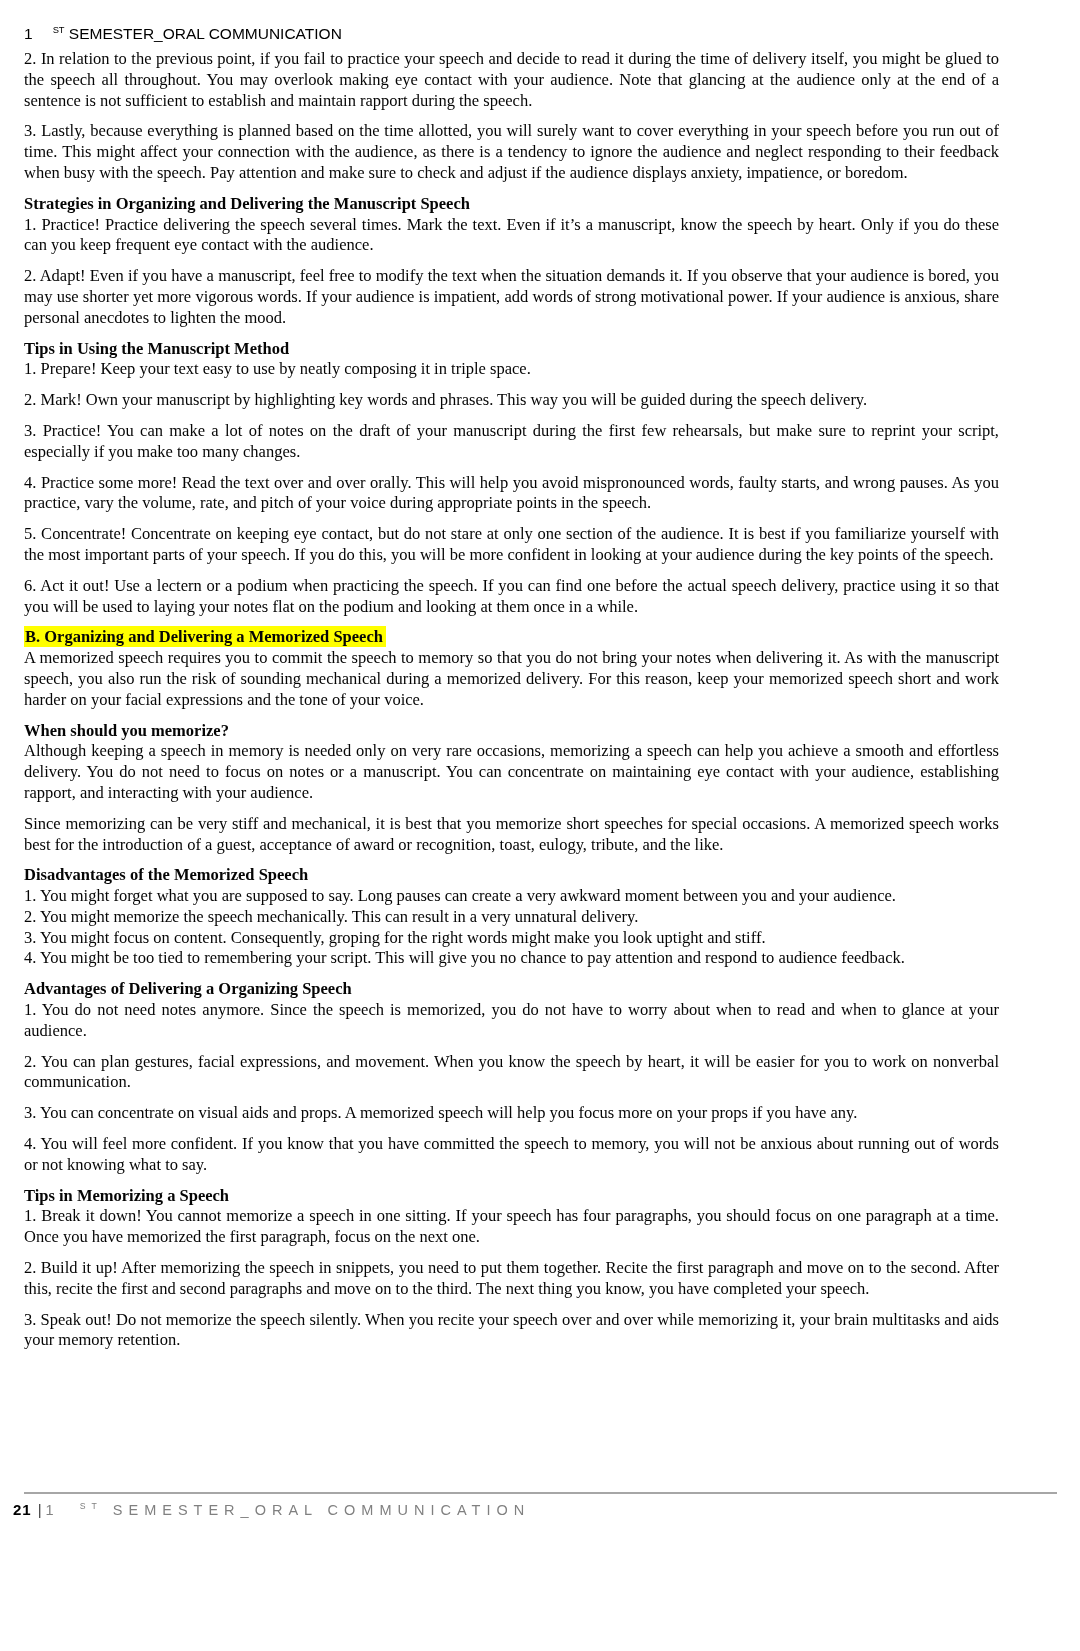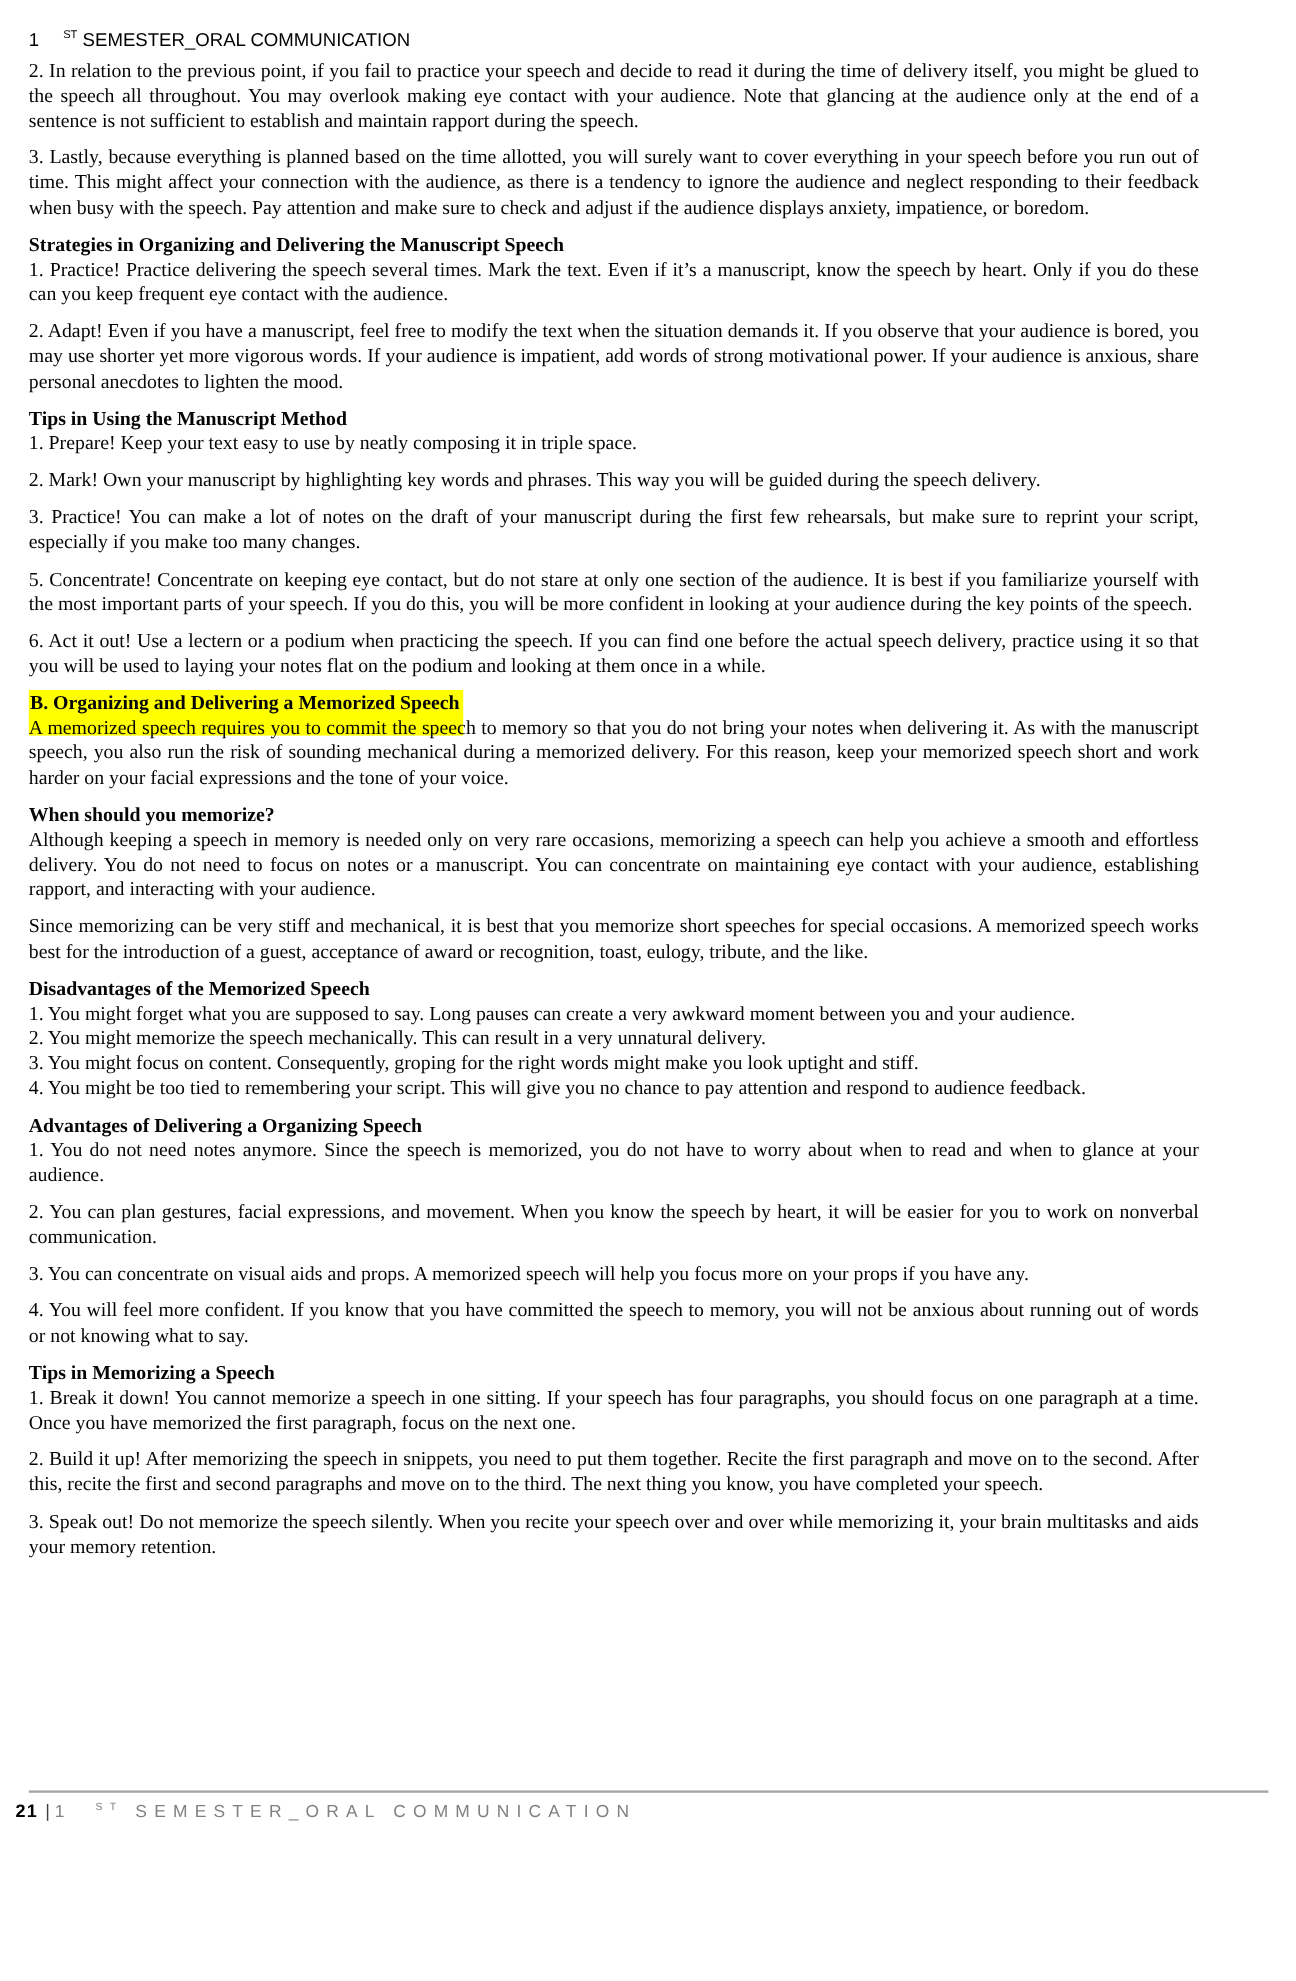--- a/index.html
+++ b/index.html
@@ -36,21 +36,21 @@
     text-align: justify;
   }
   .para { margin: 0 4px 10px 0; }
   .para.tight { margin-bottom: 0; }
   .heading {
     font-weight: bold;
     margin: 6px 0 0 0;
     text-align: left;
   }
   .highlight {
-    padding: 1px 3px 18px 1px;
+    padding: 1px 3px 1px 1px;
   }
   .footer-rule {
     position: absolute;
     left: 24px;
     right: 23px;
     top: 1492px;
     border-top: 2.5px solid #a6a6a6;
   }
   .footer {
     position: absolute;
@@ -87,20 +87,21 @@
   <div class="content" id="content">
       <p class="para">2. In relation to the previous point, if you fail to practice your speech and decide to read it during the time of delivery itself, you might be glued to the speech all throughout. You may overlook making eye contact with your audience. Note that glancing at the audience only at the end of a sentence is not sufficient to establish and maintain rapport during the speech.</p>
       <p class="para">3. Lastly, because everything is planned based on the time allotted, you will surely want to cover everything in your speech before you run out of time. This might affect your connection with the audience, as there is a tendency to ignore the audience and neglect responding to their feedback when busy with the speech. Pay attention and make sure to check and adjust if the audience displays anxiety, impatience, or boredom.</p>
       <div class="heading">Strategies in Organizing and Delivering the Manuscript Speech</div>
       <p class="para">1. Practice! Practice delivering the speech several times. Mark the text. Even if it’s a manuscript, know the speech by heart. Only if you do these can you keep frequent eye contact with the audience.</p>
       <p class="para">2. Adapt! Even if you have a manuscript, feel free to modify the text when the situation demands it. If you observe that your audience is bored, you may use shorter yet more vigorous words. If your audience is impatient, add words of strong motivational power. If your audience is anxious, share personal anecdotes to lighten the mood.</p>
       <div class="heading">Tips in Using the Manuscript Method</div>
       <p class="para">1. Prepare! Keep your text easy to use by neatly composing it in triple space.</p>
       <p class="para">2. Mark! Own your manuscript by highlighting key words and phrases. This way you will be guided during the speech delivery.</p>
       <p class="para">3. Practice! You can make a lot of notes on the draft of your manuscript during the first few rehearsals, but make sure to reprint your script, especially if you make too many changes.</p>
+      <p class="para">4. Practice some more! Read the text over and over orally. This will help you avoid mispronounced words, faulty starts, and wrong pauses. As you practice, vary the volume, rate, and pitch of your voice during appropriate points in the speech.</p>
       <p class="para">5. Concentrate! Concentrate on keeping eye contact, but do not stare at only one section of the audience. It is best if you familiarize yourself with the most important parts of your speech. If you do this, you will be more confident in looking at your audience during the key points of the speech.</p>
       <p class="para">6. Act it out! Use a lectern or a podium when practicing the speech. If you can find one before the actual speech delivery, practice using it so that you will be used to laying your notes flat on the podium and looking at them once in a while.</p>
       <div class="heading"><span class="highlight" style="background: rgb(255, 255, 0);">B. Organizing and Delivering a Memorized Speech</span></div>
       <p class="para">A memorized speech requires you to commit the speech to memory so that you do not bring your notes when delivering it. As with the manuscript speech, you also run the risk of sounding mechanical during a memorized delivery. For this reason, keep your memorized speech short and work harder on your facial expressions and the tone of your voice.</p>
       <div class="heading">When should you memorize?</div>
       <p class="para">Although keeping a speech in memory is needed only on very rare occasions, memorizing a speech can help you achieve a smooth and effortless delivery. You do not need to focus on notes or a manuscript. You can concentrate on maintaining eye contact with your audience, establishing rapport, and interacting with your audience.</p>
       <p class="para">Since memorizing can be very stiff and mechanical, it is best that you memorize short speeches for special occasions. A memorized speech works best for the introduction of a guest, acceptance of award or recognition, toast, eulogy, tribute, and the like.</p>
       <div class="heading">Disadvantages of the Memorized Speech</div>
       <p class="para tight">1. You might forget what you are supposed to say. Long pauses can create a very awkward moment between you and your audience.</p>
       <p class="para tight">2. You might memorize the speech mechanically. This can result in a very unnatural delivery.</p>

